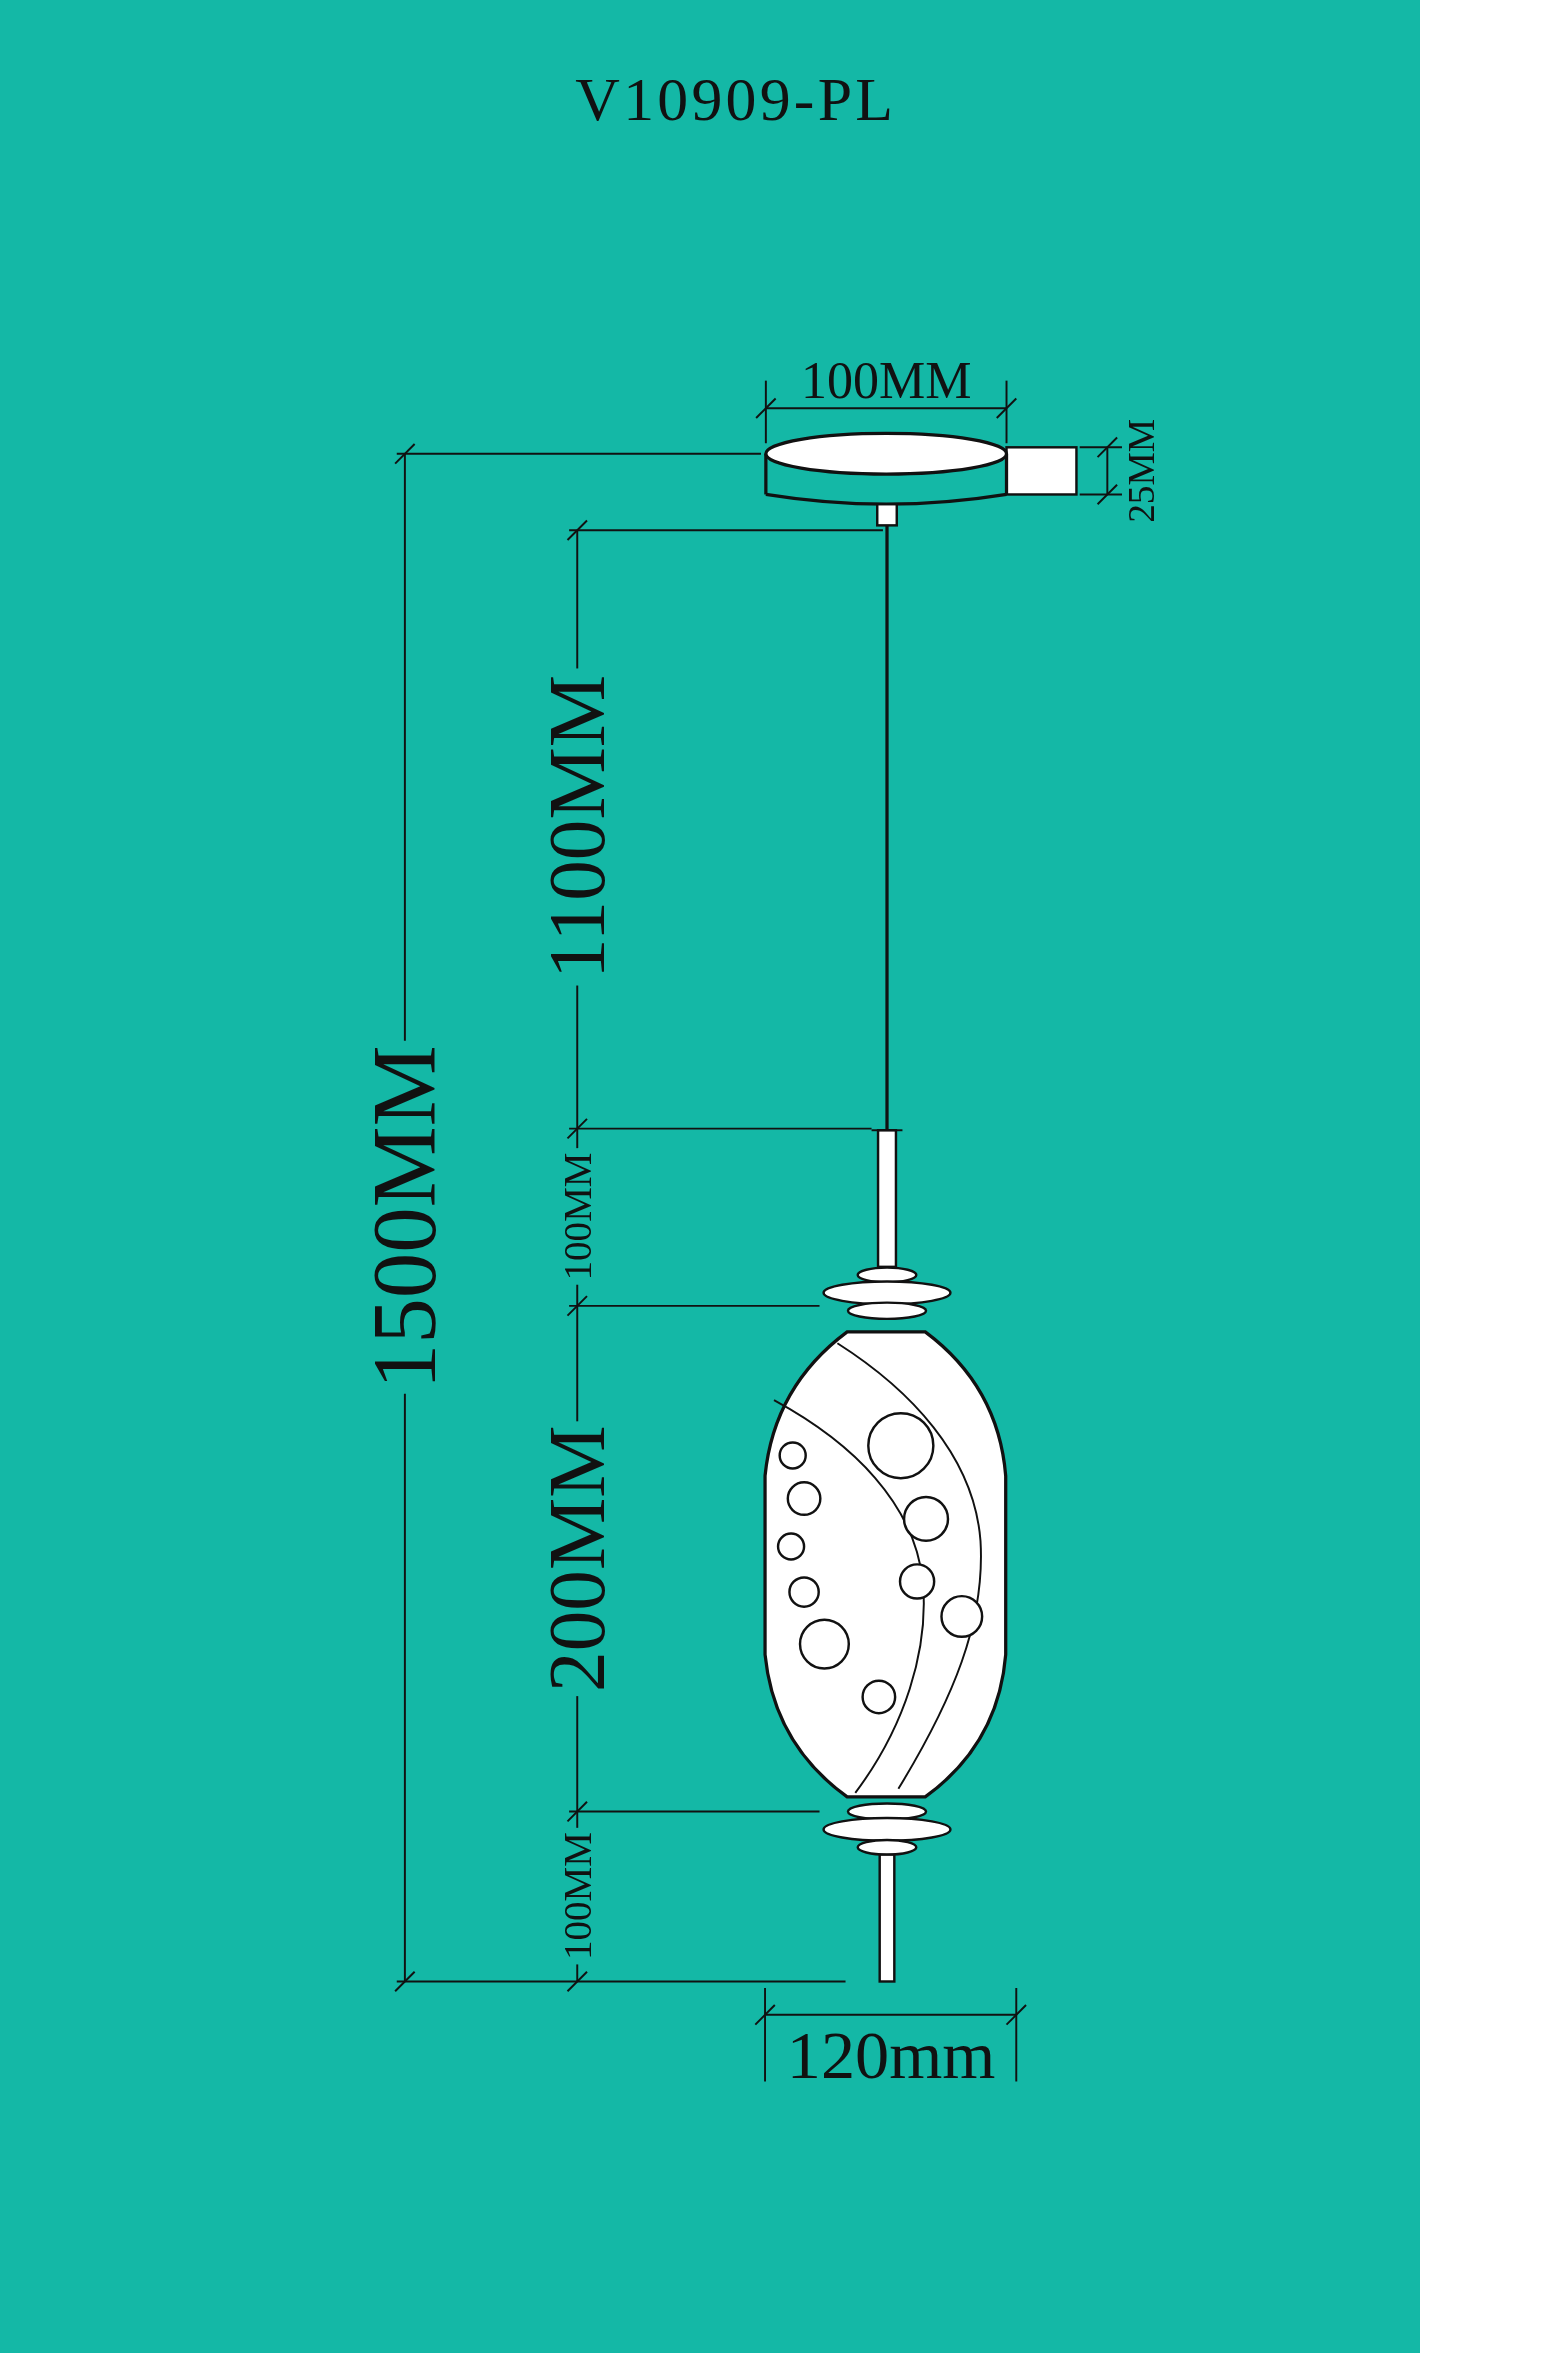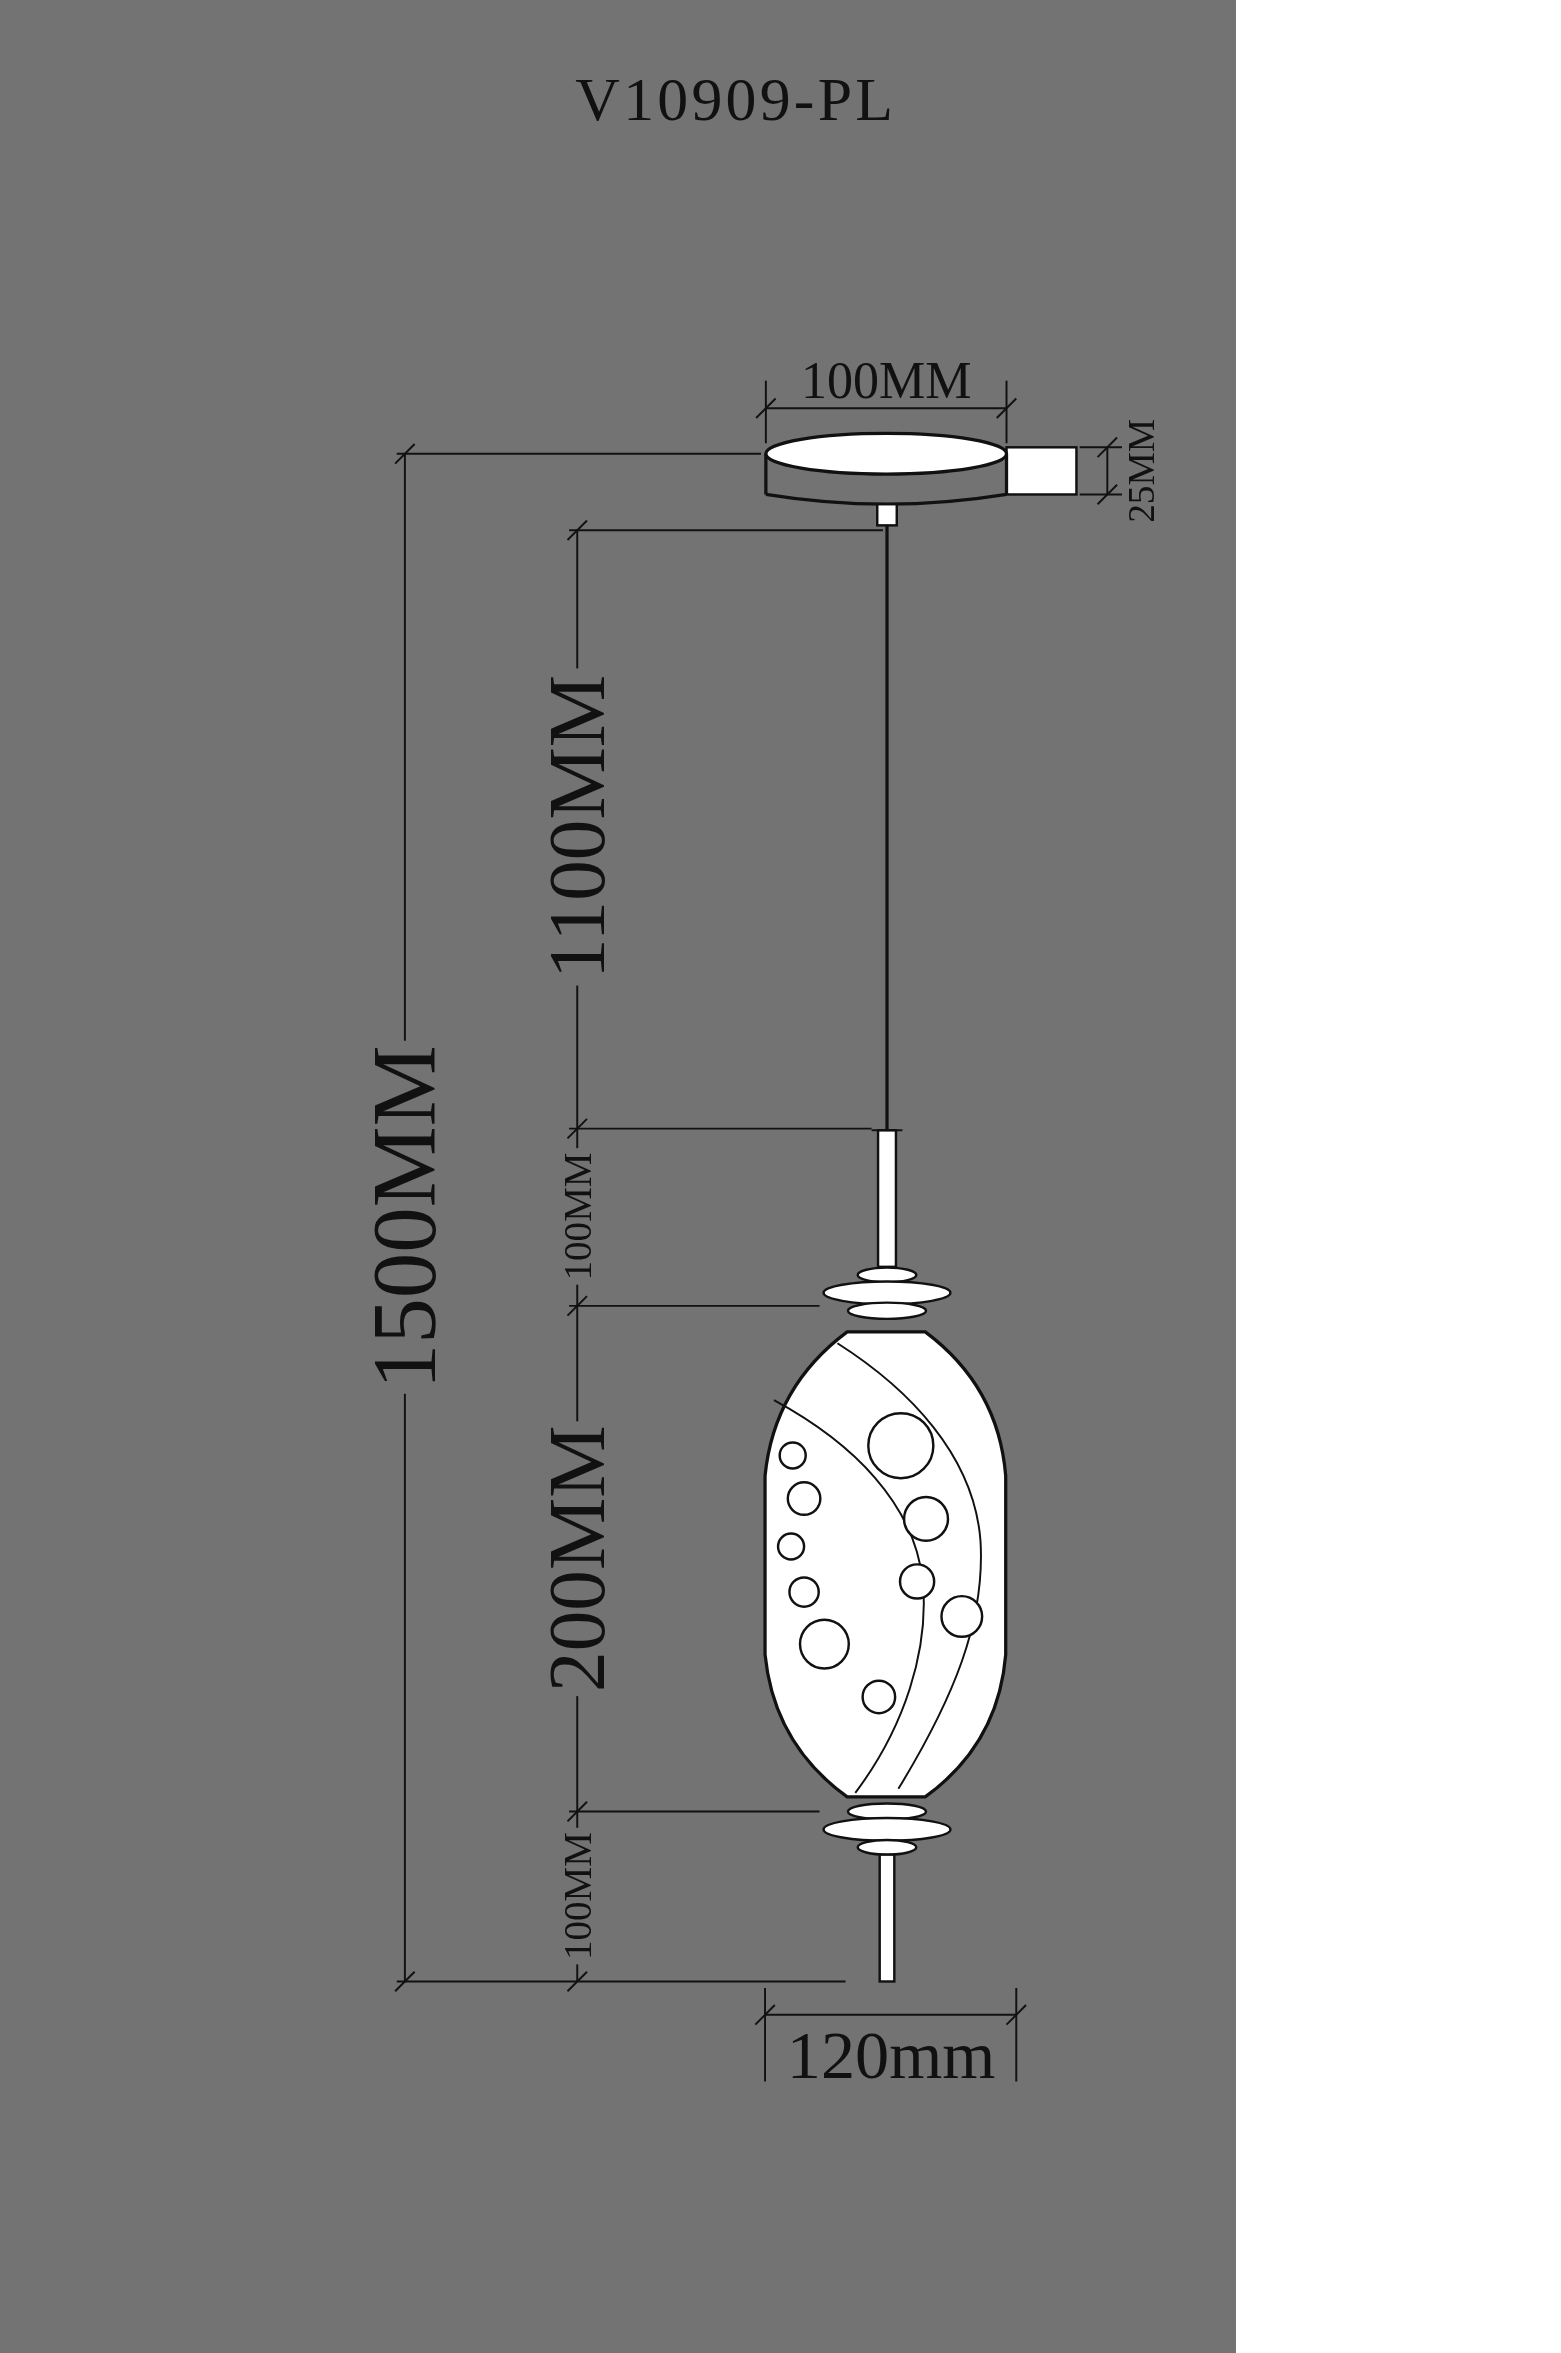--- a/index.html
+++ b/index.html
@@ -1,24 +1,24 @@
 <!DOCTYPE html>
 <html style="font-size:13px"><head>
 <meta charset="utf-8">
 <style>
   html, body {
     margin: 0;
     padding: 0;
     background: #ffffff;
   }
   .stage {
-    width: 1236px;
+    width: 1420px;
     height: 2354px;
     position: relative;
-    background: #737373;
+    background: #14b8a6;
     overflow: hidden;
   }
   svg { display: block; }
   .ln  { stroke: currentColor; fill: none; stroke-width: 2.4; stroke-linecap: butt; }
   .ln-heavy { stroke: currentColor; fill: none; stroke-width: 4; }
   .shape-white { fill: #ffffff; stroke: currentColor; stroke-width: 4; }
   .shape-white-thin { fill: #ffffff; stroke: currentColor; stroke-width: 3; }
   .txt {
     fill: currentColor;
     stroke: none;

